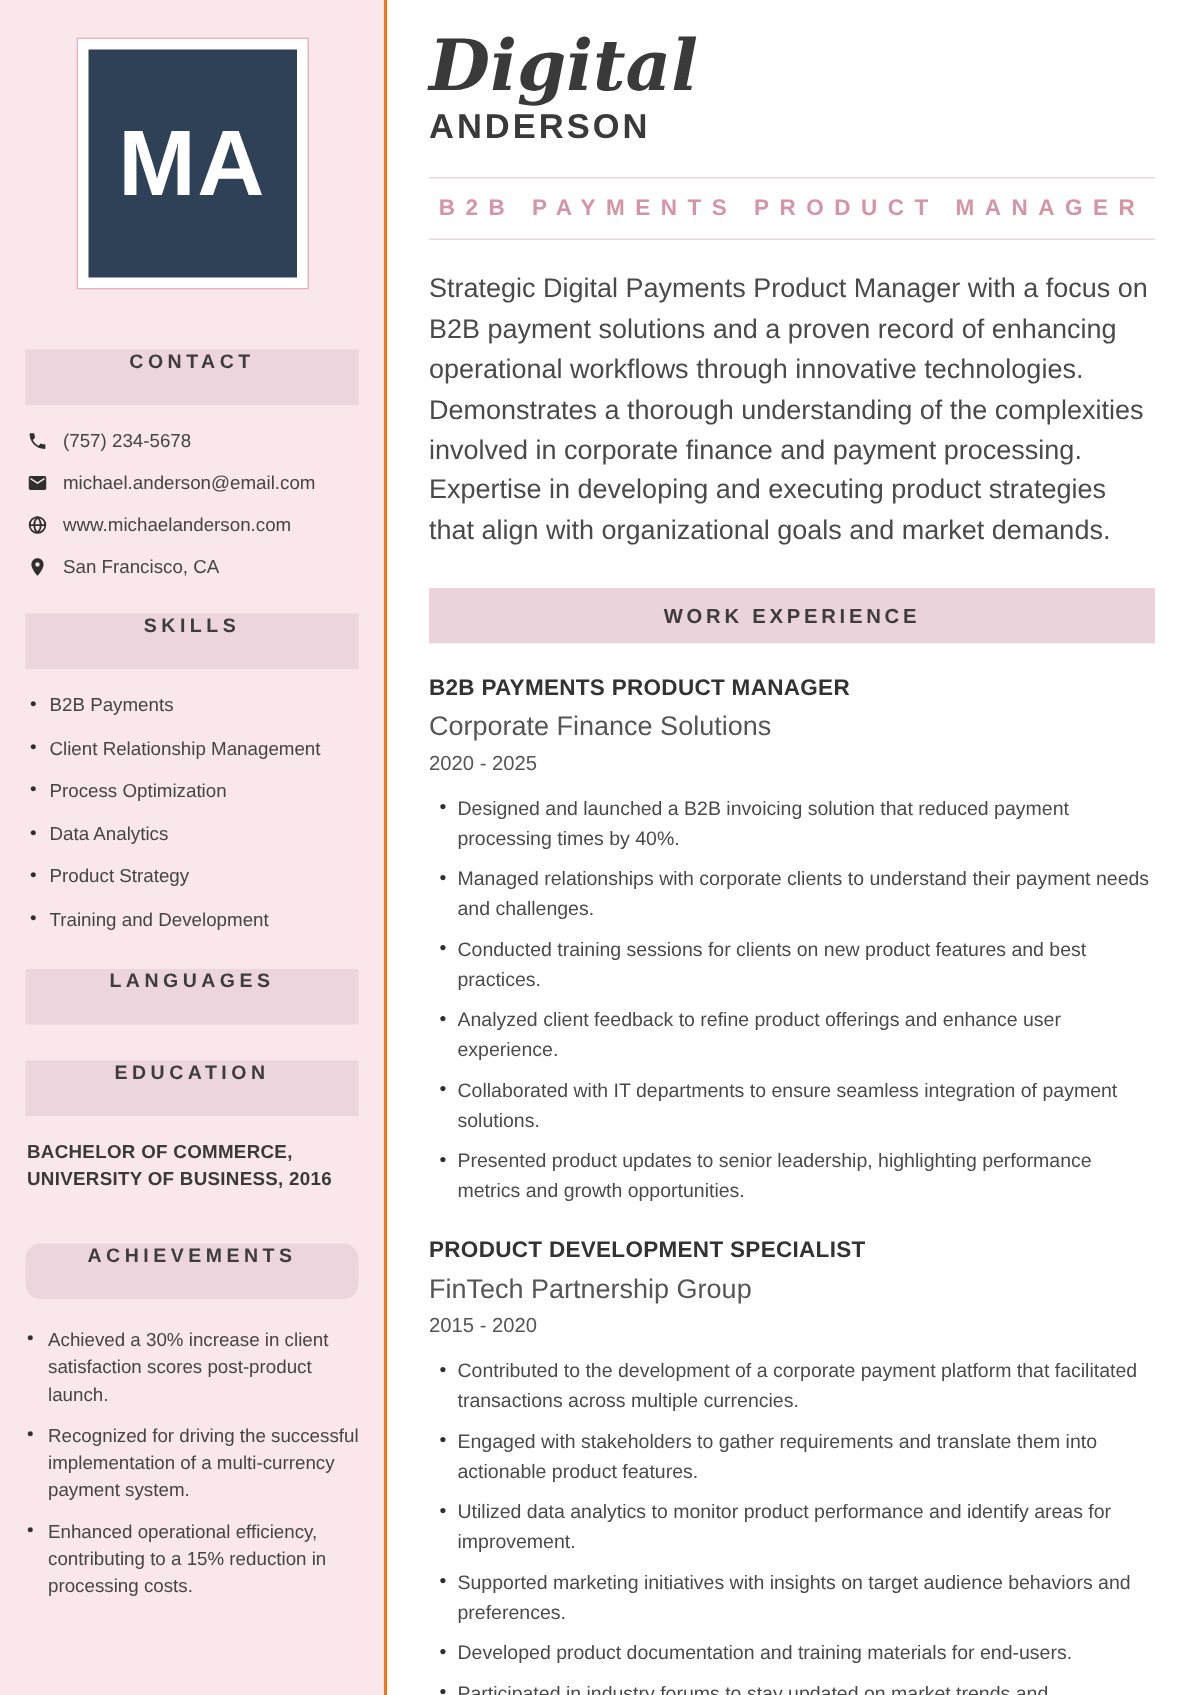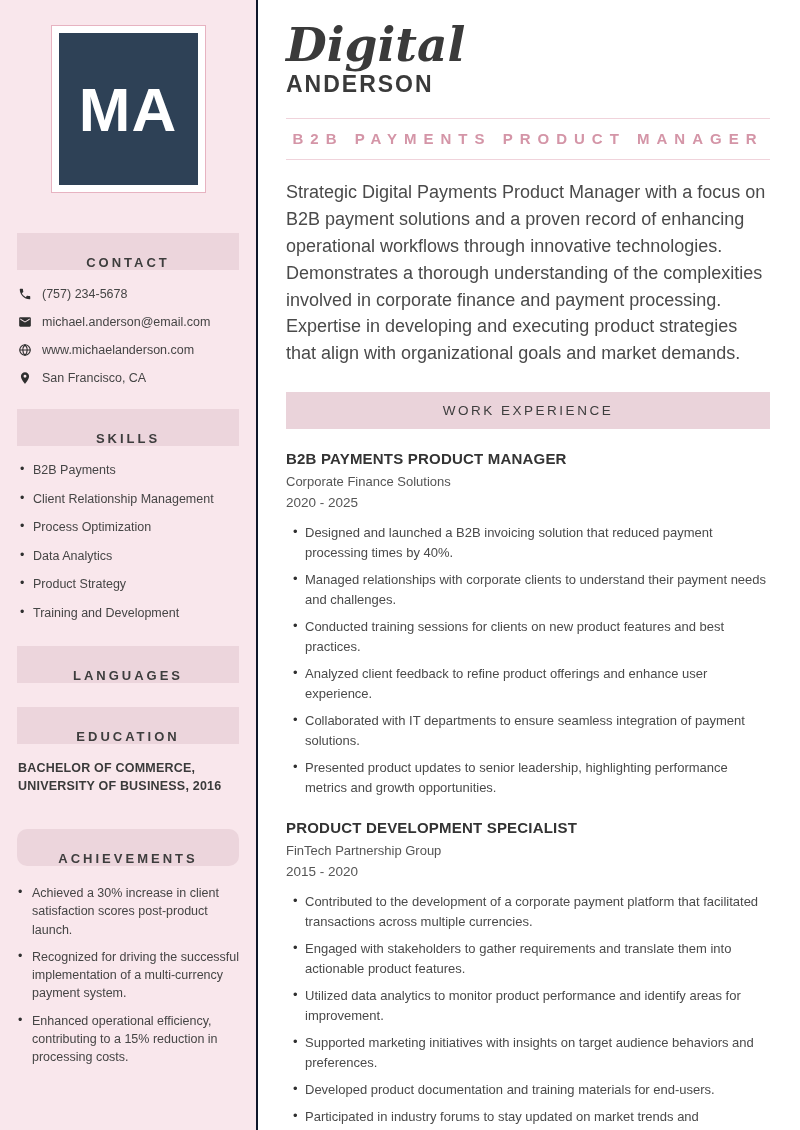--- a/index.html
+++ b/index.html
@@ -5,36 +5,36 @@
   * { margin:0; padding:0; box-sizing:border-box; }
   html,body { width:800px; }
   body {
     height:1130px; position:relative; background:#ffffff;
     font-family:"Liberation Sans", sans-serif; color:#454545; overflow:hidden;
   }
 
   
   .sidebar {
     position:absolute; left:0; top:0; width:258px; height:1130px;
-    background:#f9e7ec; border-right:2px solid #0f172a;
+    background:#f9e7ec; border-right:2px solid #f97316;
   }
   .mono-frame {
     width:155px; height:168px; margin:25px auto 0;
     background:#ffffff; border:1px solid #e7b3c1; padding:7px;
   }
   .mono-box {
     width:100%; height:100%; background:#2e4156;
     display:flex; align-items:center; justify-content:center;
   }
   .mono-text {
     color:#ffffff; font-size:62px; font-weight:bold; letter-spacing:1px;
   }
   .side-band {
     margin:0 17px; height:37px; background:#ecd5dc;
-    display:flex; align-items:flex-end; justify-content:center;
+    display:flex; align-items:flex-start; justify-content:center;
     font-weight:bold; font-size:13px; letter-spacing:3px; color:#3d3d3d;
   }
   .band-contact { margin-top:40px; }
   .band-skills { margin-top:24px; }
   .band-languages { margin-top:24px; }
   .band-education { margin-top:24px; }
   .band-achievements { margin-top:34px;border-radius:10px; }
 
   .contact-list { padding:17px 14px 0 18px; }
   .contact-row { display:flex; align-items:center; margin-bottom:14px; }
@@ -75,25 +75,25 @@
   }
   .headline {
     color:#d495a7; font-weight:bold; font-size:15px; letter-spacing:7px;
   }
   .summary {
     margin-top:19px; font-size:18px; line-height:1.49; color:#4a4a4a;
   }
   .we-band {
     margin-top:25px; height:37px; background:#ead3da;
     display:flex; align-items:center; justify-content:center;
-    font-weight:normal; font-size:13.5px; letter-spacing:2.5px; color:#3d3d3d;
+    font-weight:bold; font-size:13.5px; letter-spacing:2.5px; color:#3d3d3d;
   }
   .job { margin-top:21px; }
   .job-title { font-size:15px; font-weight:bold; color:#333333; letter-spacing:0.2px; }
-  .job-company { margin-top:7px; font-size:13px; color:#555555; }
+  .job-company { margin-top:7px; font-size:18px; color:#555555; }
   .job-dates { margin-top:6px; font-size:13.5px; color:#555555; }
   .job-bullets { list-style:none; margin-top:13px; padding-left:7px; }
   .job-bullets li {
     position:relative; padding-left:12px; font-size:13px; line-height:1.54;
     color:#4a4a4a; margin-bottom:7px;
   }
   .job-bullets li::before { content:"•"; position:absolute; left:0; top:-1px; color:#2f2f2f; }
 </style>
 </head>
 <body>

